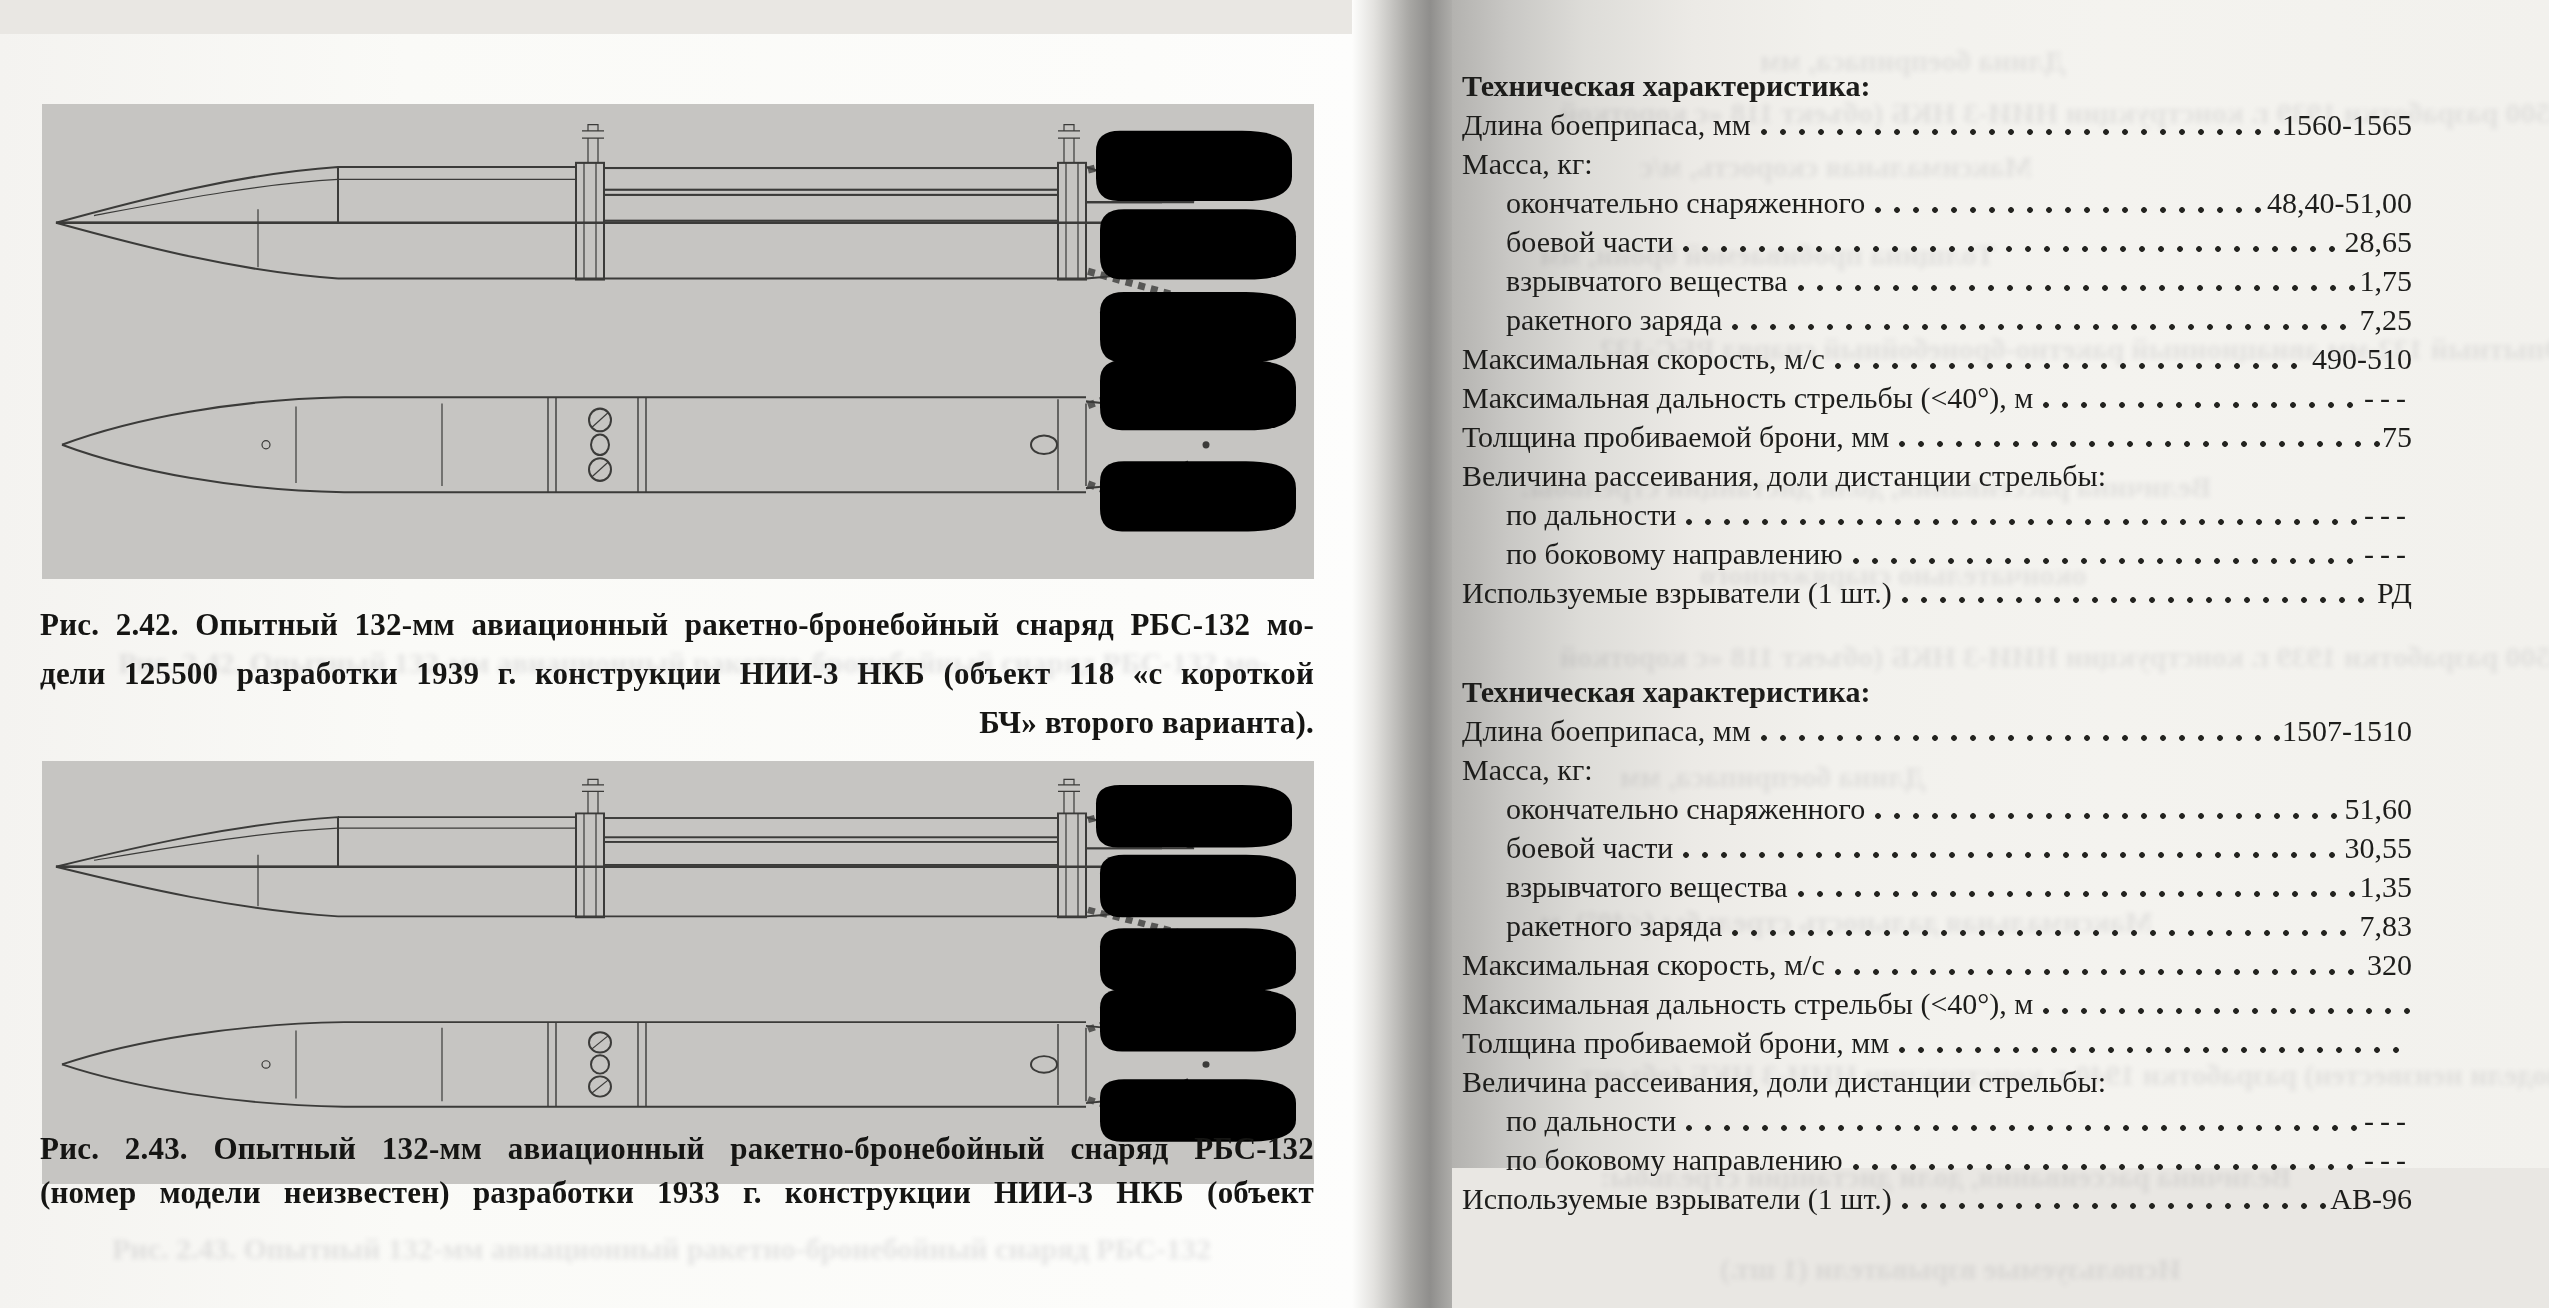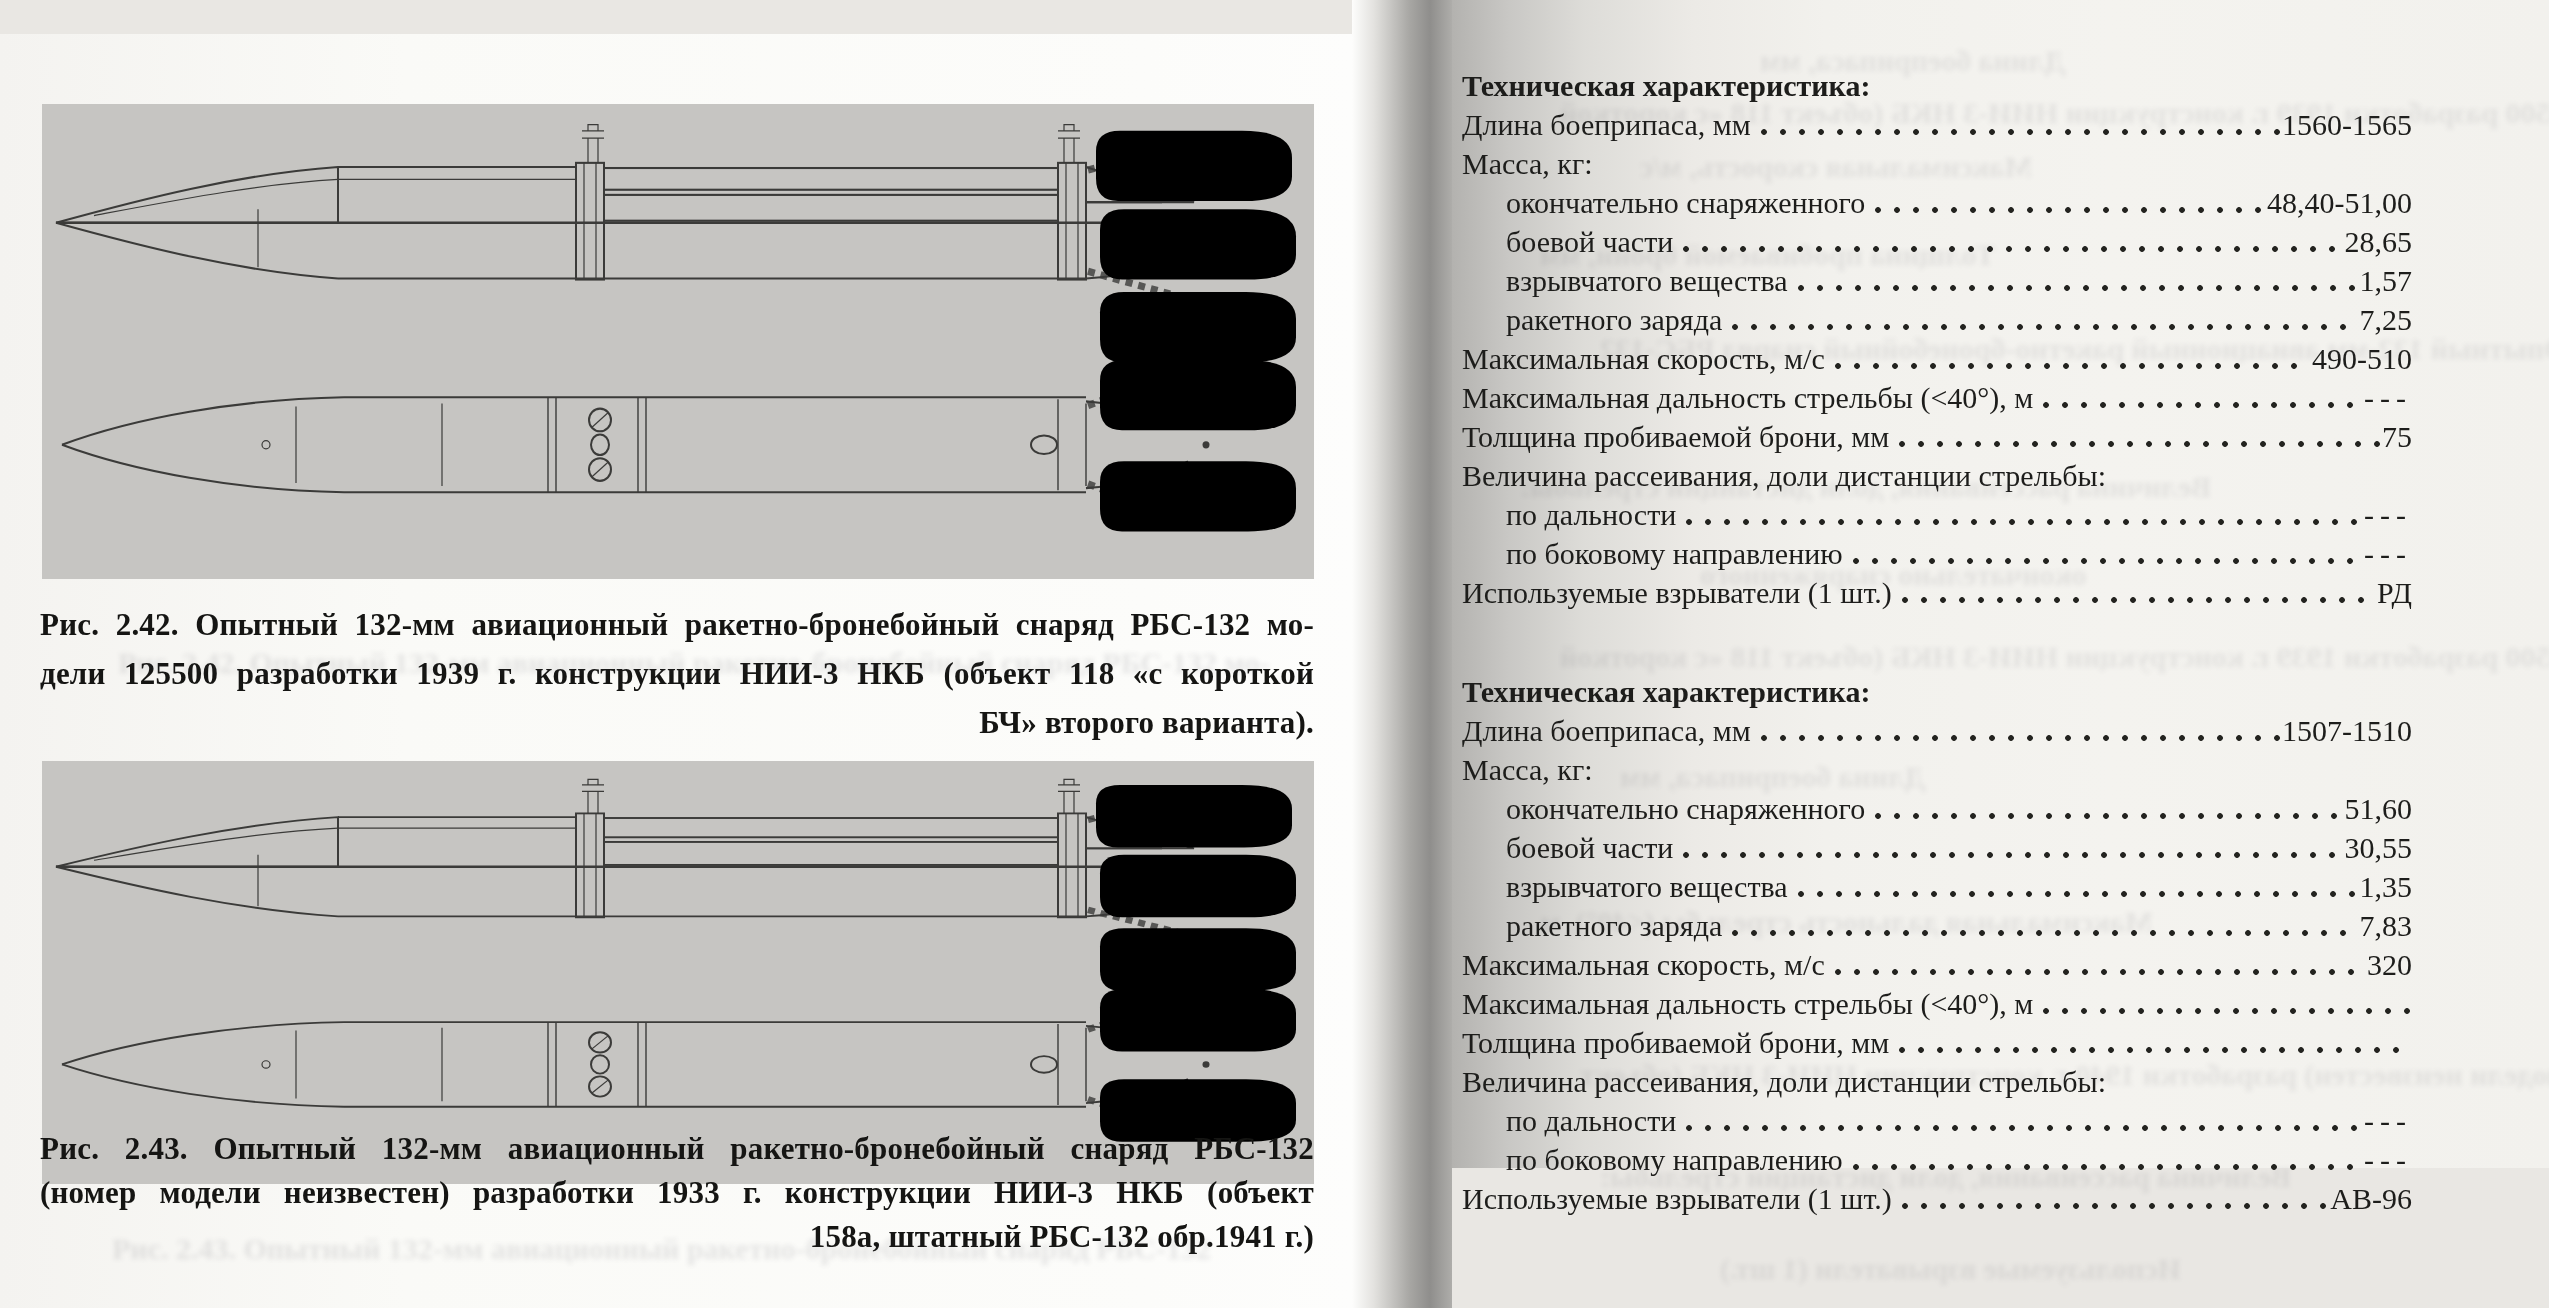--- a/index.html
+++ b/index.html
@@ -147,21 +147,20 @@
 
     <div class="figure-panel" id="fig2">
       <svg class="fig-svg" viewBox="0 0 1272 460" preserveAspectRatio="none">
         <use href="#rocketPair"></use>
       </svg>
     </div>
 
     <div class="caption" id="cap2">
       <div class="jline">Рис. 2.43. Опытный 132-мм авиационный ракетно-бронебойный снаряд РБС-132</div>
       <div class="jline">(номер модели неизвестен) разработки 1933 г. конструкции НИИ-3 НКБ (объект</div>
-      <div class="lline">158а, штатный РБС-132 обр.1941 г.)</div>
     </div>
 
     <div class="ghost noflip" style="left:118px;top:612px;font-size:30px">Рис. 2.42. Опытный 132-мм авиационный ракетно-бронебойный снаряд РБС-132 мо-</div>
     <div class="ghost noflip" style="left:112px;top:1198px;font-size:30px">Рис. 2.43. Опытный 132-мм авиационный ракетно-бронебойный снаряд РБС-132</div>
   </div>
 
   <div class="gutter"></div>
 
   <div class="page-right">
 
@@ -184,21 +183,21 @@
             <span class="val">48,40-51,00</span>
           </div>
           <div class="spec-row indent">
             <span class="lab">боевой части</span>
             <span class="dotfill"></span>
             <span class="val">28,65</span>
           </div>
           <div class="spec-row indent">
             <span class="lab">взрывчатого вещества</span>
             <span class="dotfill"></span>
-            <span class="val">1,57</span>
+            <span class="val">1,75</span>
           </div>
           <div class="spec-row indent">
             <span class="lab">ракетного заряда</span>
             <span class="dotfill"></span>
             <span class="val">7,25</span>
           </div>
           <div class="spec-row">
             <span class="lab">Максимальная скорость, м/с</span>
             <span class="dotfill"></span>
             <span class="val">490-510</span>

